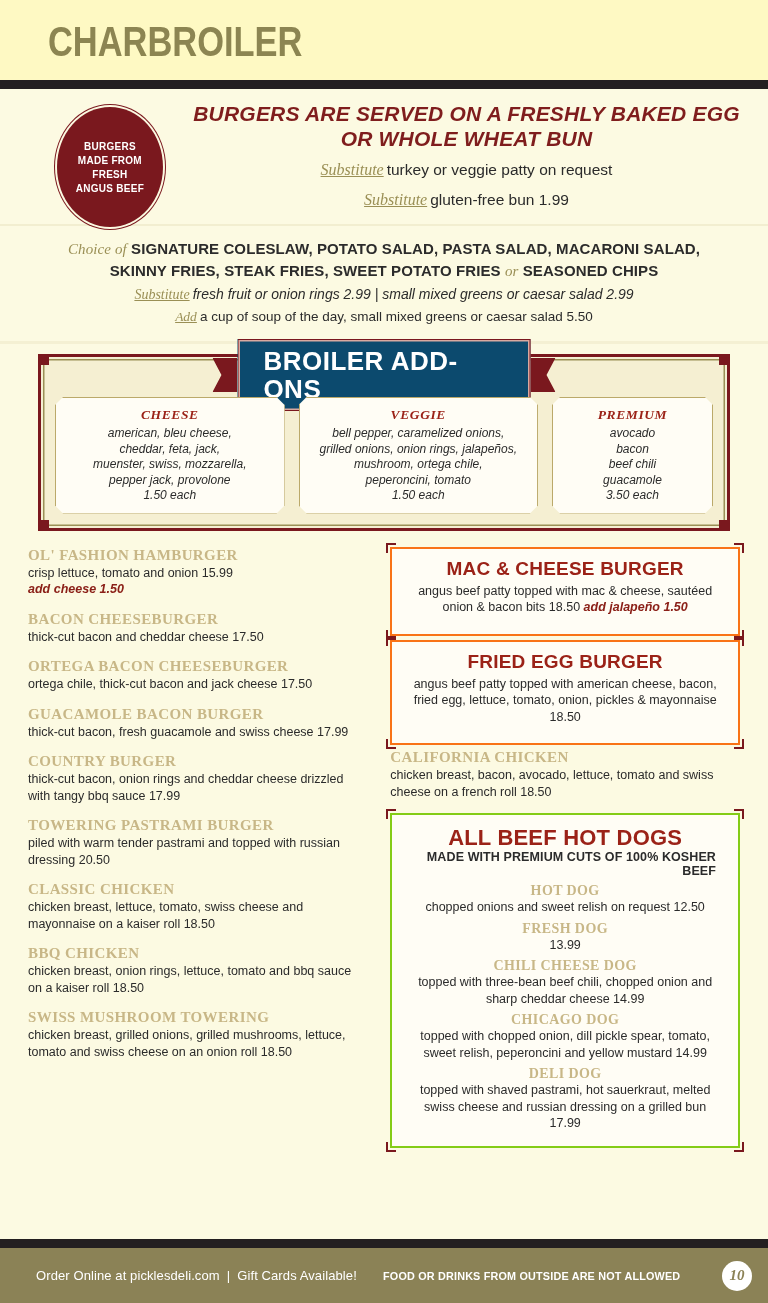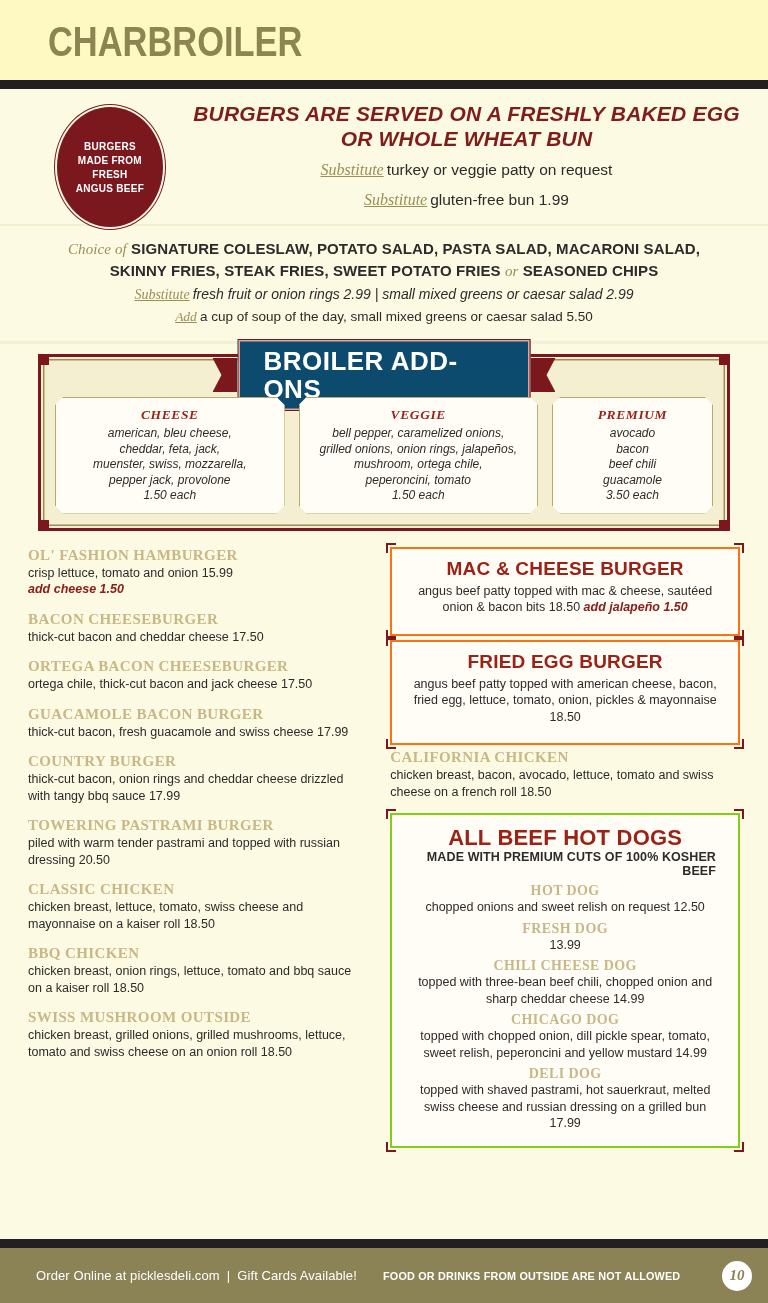--- a/index.html
+++ b/index.html
@@ -315,21 +315,21 @@
     </div>
     <div class="item">
       <div class="item-name">CLASSIC CHICKEN</div>
       <div class="item-desc">chicken breast, lettuce, tomato, swiss cheese and mayonnaise on a kaiser roll  18.50</div>
     </div>
     <div class="item">
       <div class="item-name">BBQ CHICKEN</div>
       <div class="item-desc">chicken breast, onion rings, lettuce, tomato and bbq sauce on a kaiser roll  18.50</div>
     </div>
     <div class="item">
-      <div class="item-name">SWISS MUSHROOM OUTSIDE</div>
+      <div class="item-name">SWISS MUSHROOM TOWERING</div>
       <div class="item-desc">chicken breast, grilled onions, grilled mushrooms, lettuce, tomato and swiss cheese on an onion roll  18.50</div>
     </div>
   </div>
 
   <div class="col-right">
 
     <div class="feature">
       <div class="fcorner tl">
           <span class="h"></span>
           <span class="v"></span>

